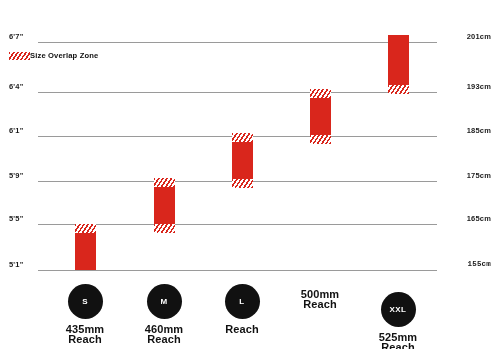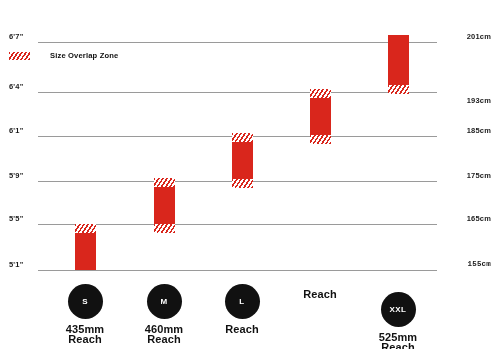--- a/index.html
+++ b/index.html
@@ -33,21 +33,21 @@
   .grid-label.left{left:9px;text-align:left;}
   .grid-label.right{right:9px;text-align:right;}
 
   
   #legend{
     position:absolute;
     left:9px;
     top:51px;
     display:flex;
     align-items:center;
-    gap:20px;
+    gap:0;
   }
   .legend-swatch{
     width:21px;height:8px;
     background:
       repeating-linear-gradient(
         -56deg,
         #d9261c 0px, #d9261c 1.6px,
         #ffffff 1.6px, #ffffff 3.4px
       );
   }
@@ -123,21 +123,21 @@
   <div class="gridline" style="top:270px;"></div>
 
   <div class="grid-label left" style="top:32px;">6'7"</div>
   <div class="grid-label left" style="top:82px;">6'4"</div>
   <div class="grid-label left" style="top:126px;">6'1"</div>
   <div class="grid-label left" style="top:171px;">5'9"</div>
   <div class="grid-label left" style="top:214px;">5'5"</div>
   <div class="grid-label left" style="top:260px;">5'1"</div>
 
   <div class="grid-label right" style="top:32px;">201cm</div>
-  <div class="grid-label right" style="top:96px;margin-left:46px;">193cm</div>
+  <div class="grid-label right" style="top:82px;margin-left:46px;">193cm</div>
   <div class="grid-label right" style="top:126px;text-align:center;">185cm</div>
   <div class="grid-label right" style="top:171px;">175cm</div>
   <div class="grid-label right" style="top:214px;">165cm</div>
   <div class="grid-label right" style="top:260px;font-family:Liberation Mono, monospace;">155cm</div>
 
   <div id="legend">
     <span class="legend-swatch"></span>
     <span class="legend-text">Size Overlap Zone</span>
   </div>
 
@@ -188,20 +188,21 @@
     <div class="size-circle">
       <span class="size-circle-label">L</span>
     </div>
     <div class="reach-label">
       <div>Reach</div>
     </div>
   </div>
 
   <div class="size-col" style="left:280px;top:284px;">
     <div class="reach-label">
+      <div>500mm</div>
       <div>Reach</div>
     </div>
   </div>
 
   <div class="size-col" style="left:358px;top:292px;">
     <div class="size-circle">
       <span class="size-circle-label">XXL</span>
     </div>
     <div class="reach-label">
       <div>525mm</div>

